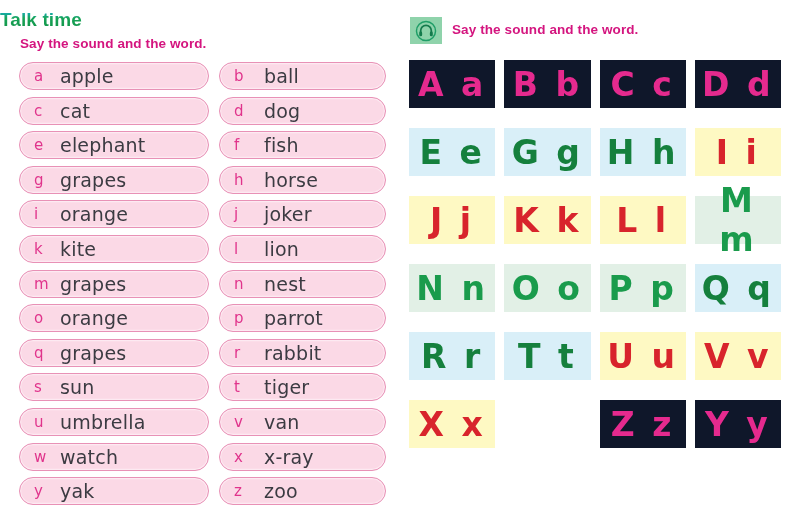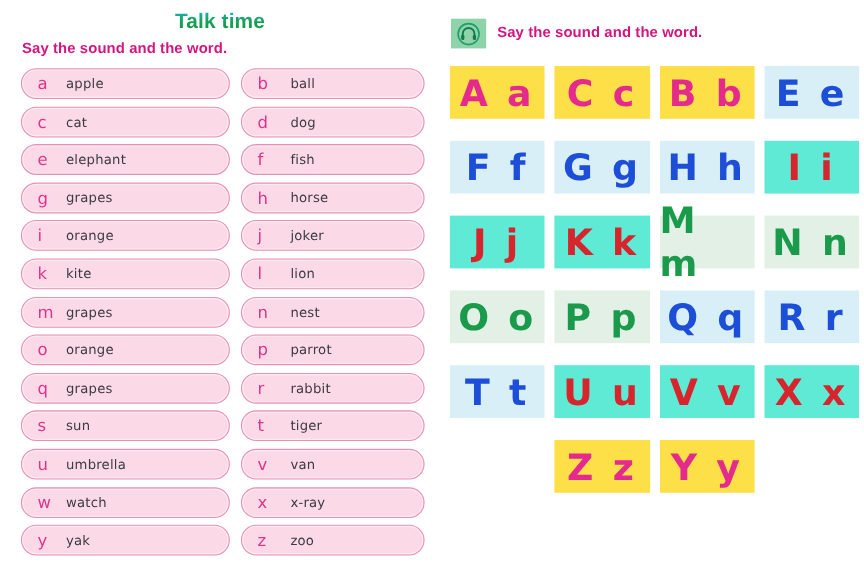--- a/index.html
+++ b/index.html
@@ -30,21 +30,21 @@
     top: 0;
     width: 400px;
     height: 524px;
   }
 
   #talk-time-title {
     position: absolute;
     left: 0;
     top: 9px;
     width: 400px;
-    text-align: center;
+    text-align: left;
     font-size: 19px;
     font-weight: bold;
     letter-spacing: 0.1px;
     color: #16a05a;
     background: linear-gradient(180deg, #13b0e6 0%, #18a457 42%, #0f8f45 100%);
     -webkit-background-clip: text;
     background-clip: text;
     -webkit-text-fill-color: transparent;
   }
 
@@ -86,21 +86,21 @@
     color: #e0348c;
     font-size: 15px;
     width: 26px;
     flex: 0 0 26px;
     font-family: "DejaVu Sans", sans-serif;
     letter-spacing: 0;
   }
 
   .pill-word {
     color: #3b3b42;
-    font-size: 12px;
+    font-size: 19px;
     font-family: "DejaVu Sans", sans-serif;
     letter-spacing: 0.2px;
   }
   .pill-col-b .pill-letter { flex: 0 0 30px; width: 30px; }
 
   
   #right-panel {
     position: absolute;
     left: 400px;
     top: 0;
@@ -149,24 +149,24 @@
     align-items: center;
     justify-content: center;
     font-family: "DejaVu Sans", sans-serif;
     font-weight: bold;
     font-size: 33px;
     letter-spacing: 3px;
   }
   .alpha-tile.empty { background: transparent; }
 
   
-  .theme-pink  { background: #fde047; color: #e52a8e; }
-  .theme-blue  { background: #d9eff8; color: #1d4ed8; }
-  .theme-peach { background: #5eead4; color: #d8242c; }
-  .theme-green { background: #e2f0e6; color: #1a9b4c; }
+  .theme-pink  { background: #0f172a; color: #e52a8e; }
+  .theme-blue  { background: #d9eff8; color: #15803d; }
+  .theme-peach { background: #fef9c3; color: #d8242c; }
+  .theme-green { background: #e2f0e6; color: #1a9b4c; text-align: center; }
 </style>
 </head>
 <body>
 
 <div id="page">
 
   <div id="left-panel">
 
     <div id="talk-time-title">Talk time</div>
 
@@ -288,29 +288,30 @@
         <path d="M6.2 13.6v-1.9a5.8 5.8 0 0 1 11.6 0v1.9" fill="none" stroke="#147a4c" stroke-width="1.9" stroke-linecap="round"></path>
         <rect x="4.6" y="12.6" width="3.2" height="5.2" rx="1.5" fill="#147a4c"></rect>
         <rect x="16.2" y="12.6" width="3.2" height="5.2" rx="1.5" fill="#147a4c"></rect>
       </svg>
     </div>
 
     <div id="right-subtitle">Say the sound and the word.</div>
 
     <div id="alphabet-grid">
         <div class="alpha-tile theme-pink">A a</div>
+        <div class="alpha-tile theme-pink">B b</div>
         <div class="alpha-tile theme-pink">C c</div>
-        <div class="alpha-tile theme-pink">B b</div>
+        <div class="alpha-tile theme-pink">D d</div>
         <div class="alpha-tile theme-blue">E e</div>
-        <div class="alpha-tile theme-blue">F f</div>
         <div class="alpha-tile theme-blue">G g</div>
         <div class="alpha-tile theme-blue">H h</div>
         <div class="alpha-tile theme-peach">I i</div>
         <div class="alpha-tile theme-peach">J j</div>
         <div class="alpha-tile theme-peach">K k</div>
+        <div class="alpha-tile theme-peach">L l</div>
         <div class="alpha-tile theme-green">M m</div>
         <div class="alpha-tile theme-green">N n</div>
         <div class="alpha-tile theme-green">O o</div>
         <div class="alpha-tile theme-green">P p</div>
         <div class="alpha-tile theme-blue">Q q</div>
         <div class="alpha-tile theme-blue">R r</div>
         <div class="alpha-tile theme-blue">T t</div>
         <div class="alpha-tile theme-peach">U u</div>
         <div class="alpha-tile theme-peach">V v</div>
         <div class="alpha-tile theme-peach">X x</div>

